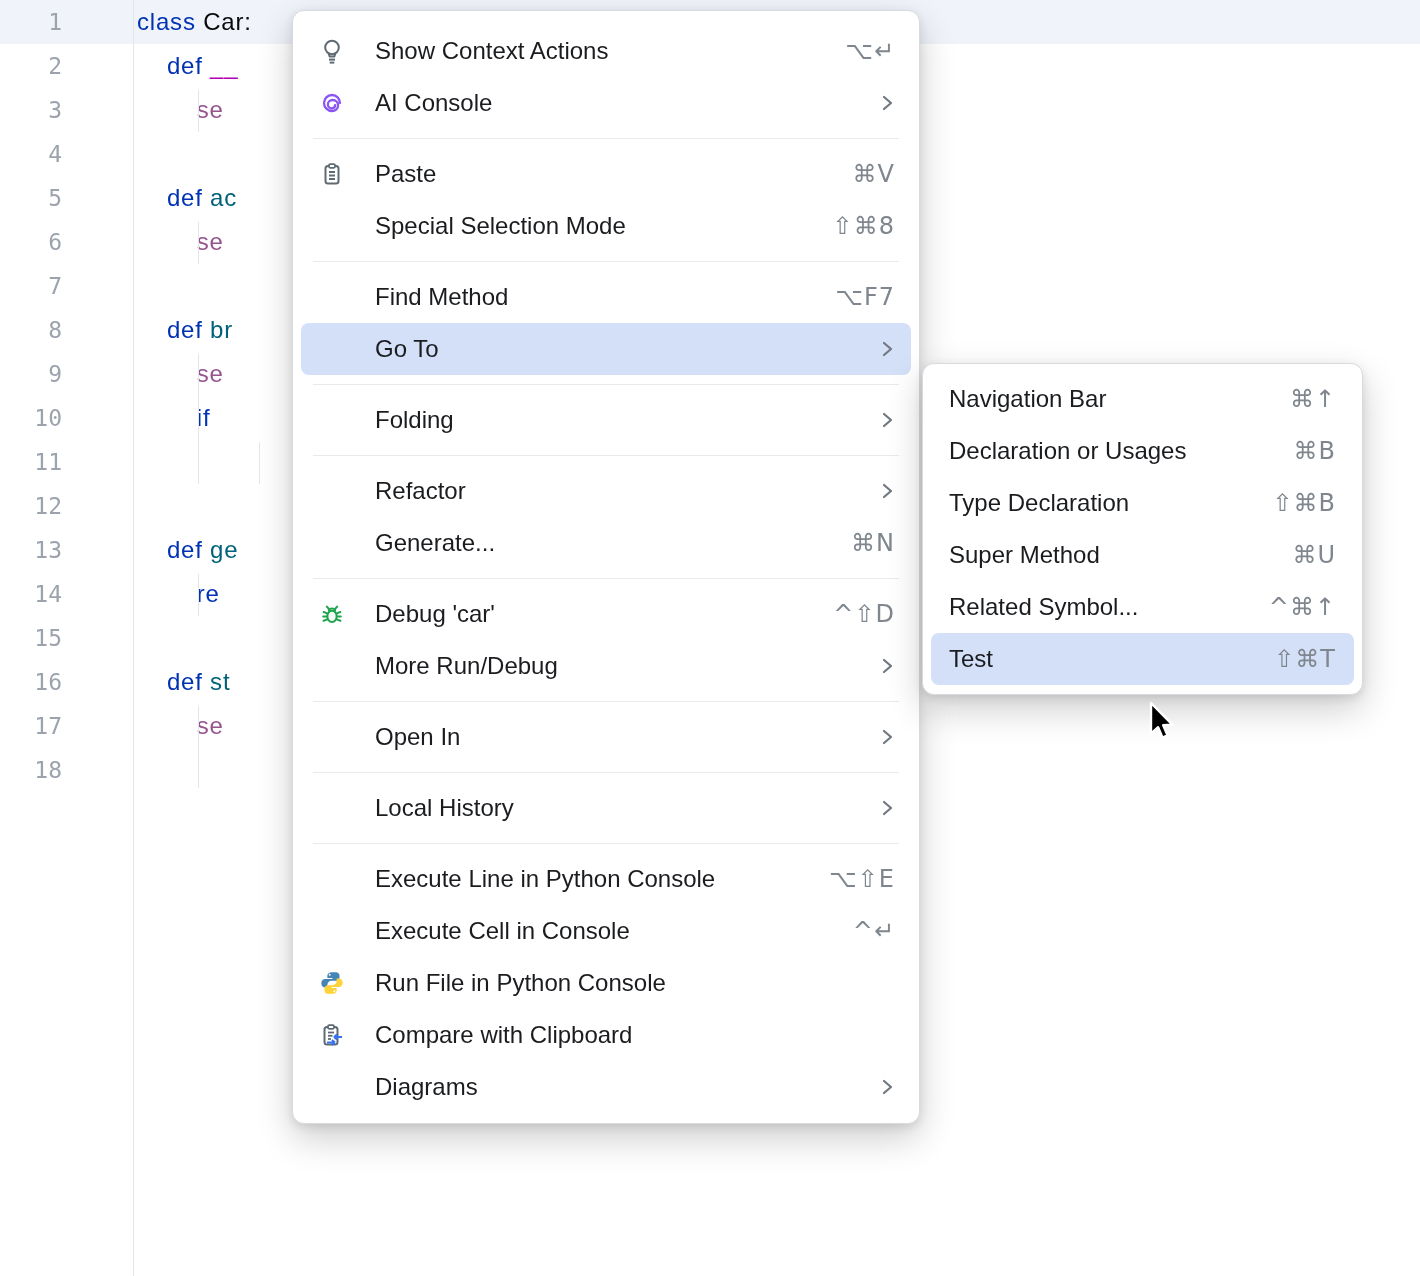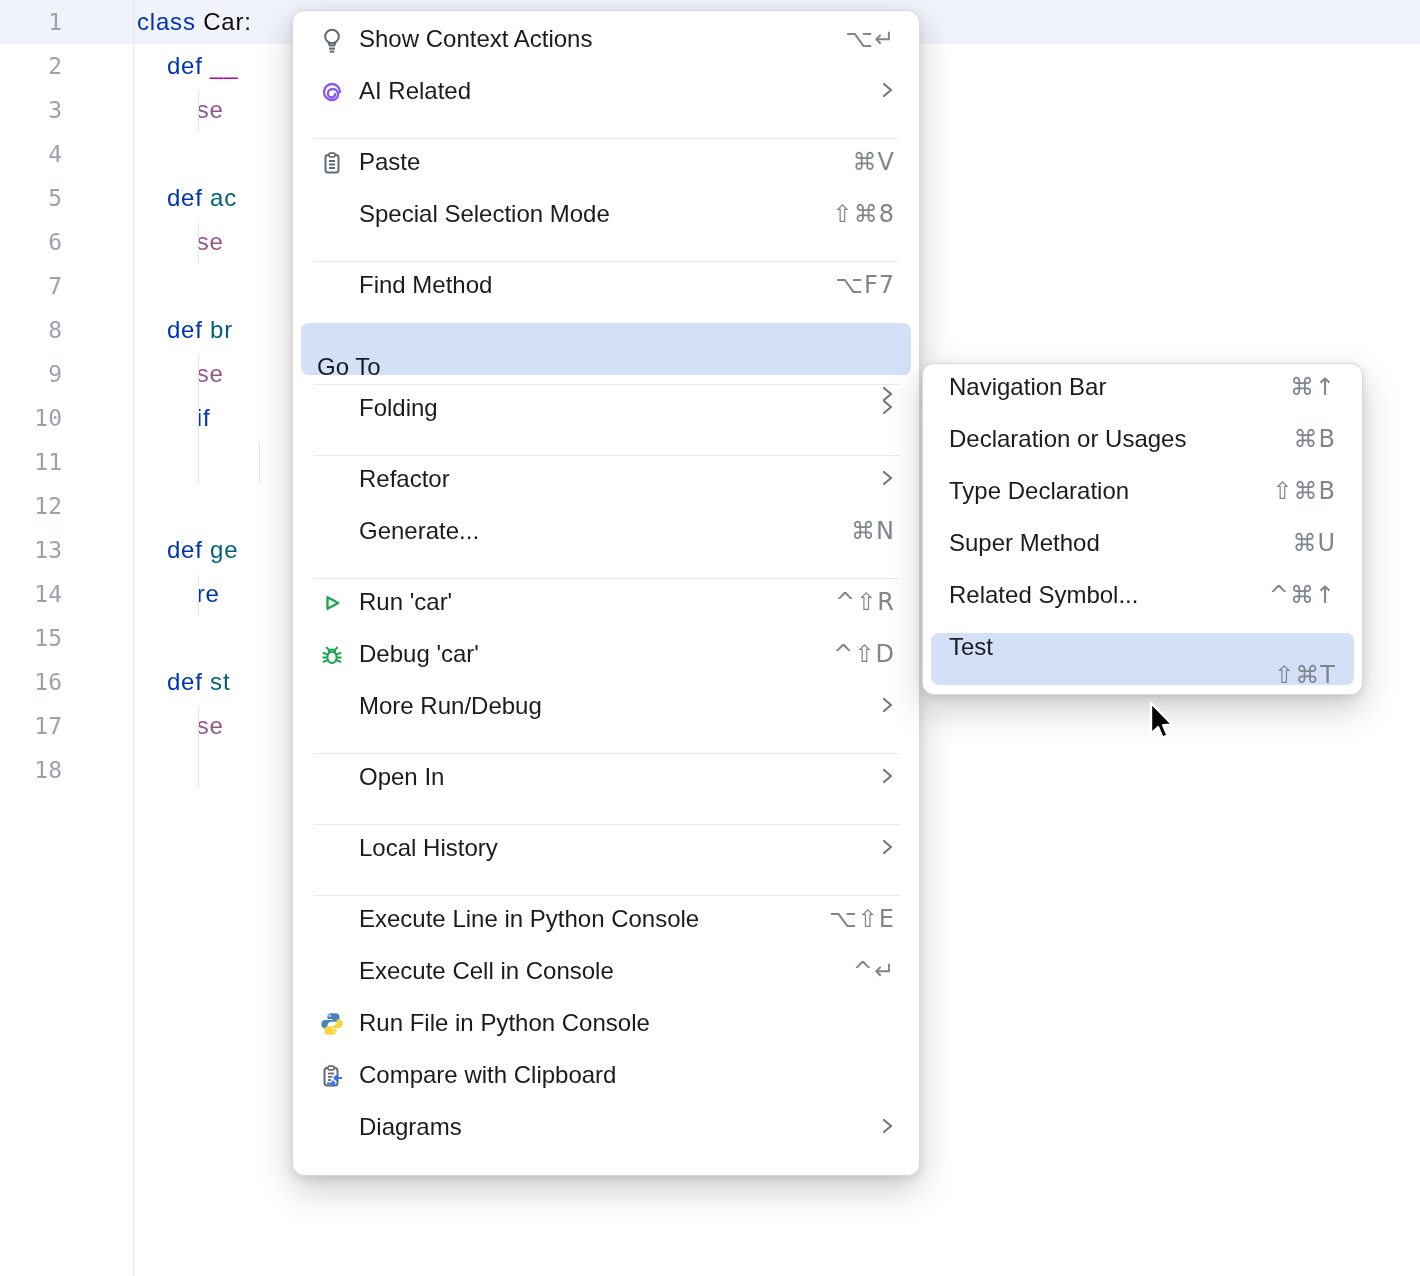--- a/index.html
+++ b/index.html
@@ -20,23 +20,23 @@
   .tok-magic{color:#B200B2;}
   .tok-self_ref{color:#94558D;}
   .tok-fn{color:#00627A;}
   .indent-guide{position:absolute;width:1px;background:#E4E6EA;}
 
   
   .popup{position:absolute;background:#ffffff;border:1px solid #D8DADF;border-radius:12px;
          box-shadow:0 14px 36px rgba(0,0,0,.20), 0 3px 10px rgba(0,0,0,.10);
          box-sizing:border-box;}
   .menu-list{padding:14px 0 10px 0;}
-  .menu-item{display:flex;align-items:flex-start;height:52px;margin:0 8px;border-radius:8px;
-             padding:0 16px 0 16px;cursor:default;}
-  .menu-item.selected{background:#D3E0F8;flex-direction:column;}
+  .menu-item{display:flex;align-items:center;height:52px;margin:0 8px;border-radius:8px;
+             padding:0 16px 0 16px;cursor:default;gap:16px;}
+  .menu-item.selected{background:#D3E0F8;}
   .mi-icon{width:30px;height:30px;flex:0 0 30px;margin-right:12px;display:flex;
            align-items:center;justify-content:center;}
   .mi-icon svg{display:block;}
   .mi-label{font-size:24px;color:#1A1C1F;white-space:nowrap;}
   .mi-right{margin-left:auto;display:flex;align-items:center;}
   .mi-shortcut{font-family:"DejaVu Sans", sans-serif;font-size:24px;color:#7F868E;
                letter-spacing:1px;white-space:nowrap;}
   .mi-chevron{margin-left:auto;display:flex;align-items:center;}
   .menu-sep{height:1px;background:#E8EAED;margin:9px 20px;}
 
@@ -100,21 +100,21 @@
     <span class="mi-right">
             <span class="mi-shortcut">⌥↵</span>
           </span>
   </div>
         <div class="menu-item">
     <span class="mi-icon">
             <svg width="28" height="28" viewBox="0 0 28 28" fill="none">
     <path d="M22 14 a8 8 0 1 0 -8 8 c3.5 0 6.1 -2.5 6.1 -5.6 s-2.4 -5.4 -5.5 -5.4 c-2.7 0 -4.7 2 -4.7 4.4 c0 2.2 1.7 3.9 3.9 3.9 c1.9 0 3.3 -1.4 3.3 -3.2" stroke="#8A55F2" stroke-width="2.3" stroke-linecap="round"></path>
             </svg>
           </span>
-    <span class="mi-label">AI Related</span>
+    <span class="mi-label">AI Console</span>
     <span class="mi-right">
             <span class="mi-chevron">
               <svg width="16" height="26" viewBox="0 0 16 26" fill="none">
   <path d="M5 7 L12 13 L5 19" stroke="#70777F" stroke-width="2.2" stroke-linecap="round" stroke-linejoin="round"></path>
               </svg>
             </span>
           </span>
   </div>
         <div class="menu-sep"></div>
         <div class="menu-item">
@@ -183,31 +183,20 @@
           </span>
   </div>
         <div class="menu-item">
     <span class="mi-icon"></span>
     <span class="mi-label">Generate...</span>
     <span class="mi-right">
             <span class="mi-shortcut">⌘N</span>
           </span>
   </div>
         <div class="menu-sep"></div>
-        <div class="menu-item">
-    <span class="mi-icon">
-            <svg width="28" height="28" viewBox="0 0 28 28" fill="none">
-    <path d="M9.5 8.2 L20.3 14 L9.5 19.8 Z" fill="#F4FBF6" stroke="#1FA34F" stroke-width="2.3" stroke-linejoin="round"></path>
-            </svg>
-          </span>
-    <span class="mi-label">Run 'car'</span>
-    <span class="mi-right">
-            <span class="mi-shortcut">^⇧R</span>
-          </span>
-  </div>
         <div class="menu-item">
     <span class="mi-icon">
             <svg width="28" height="28" viewBox="0 0 28 28" fill="none" stroke="#1FA34F" stroke-width="2" stroke-linecap="round">
     <path d="M10.8 10.6 a3.4 3.2 0 0 1 6.4 0"></path>
     <line x1="11" y1="9" x2="8.8" y2="6.6"></line>
               <line x1="17" y1="9" x2="19.2" y2="6.6"></line>
     <ellipse cx="14" cy="16.4" rx="4.7" ry="5.7" fill="#F4FBF6"></ellipse>
     <line x1="9.3" y1="13.4" x2="5.6" y2="12"></line>
               <line x1="9.3" y1="16.4" x2="5.2" y2="16.4"></line>
     <line x1="9.3" y1="19.4" x2="5.6" y2="20.8"></line>

